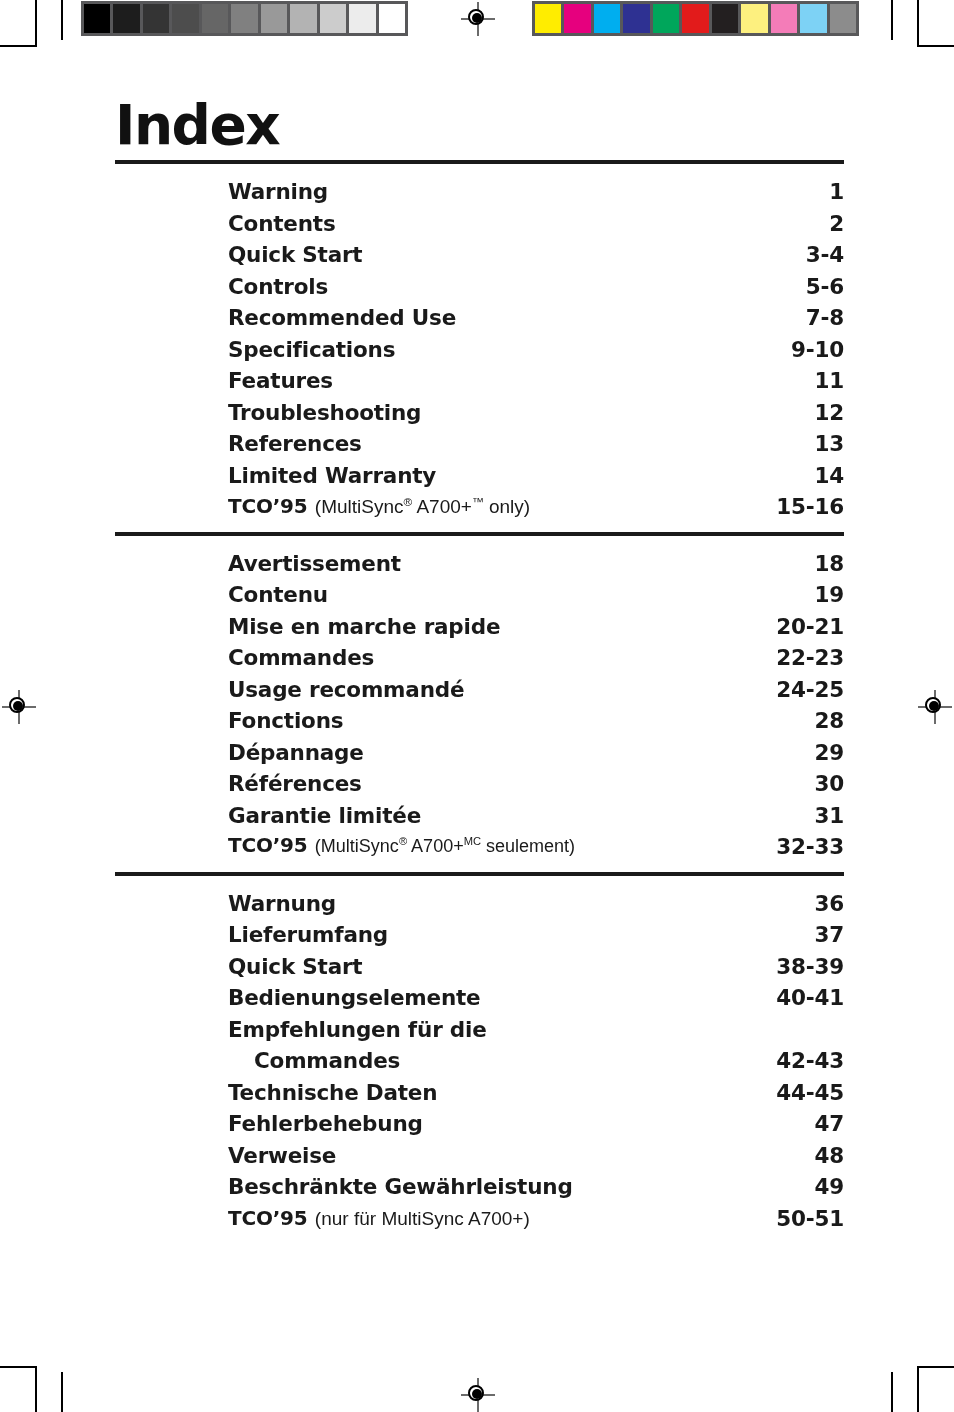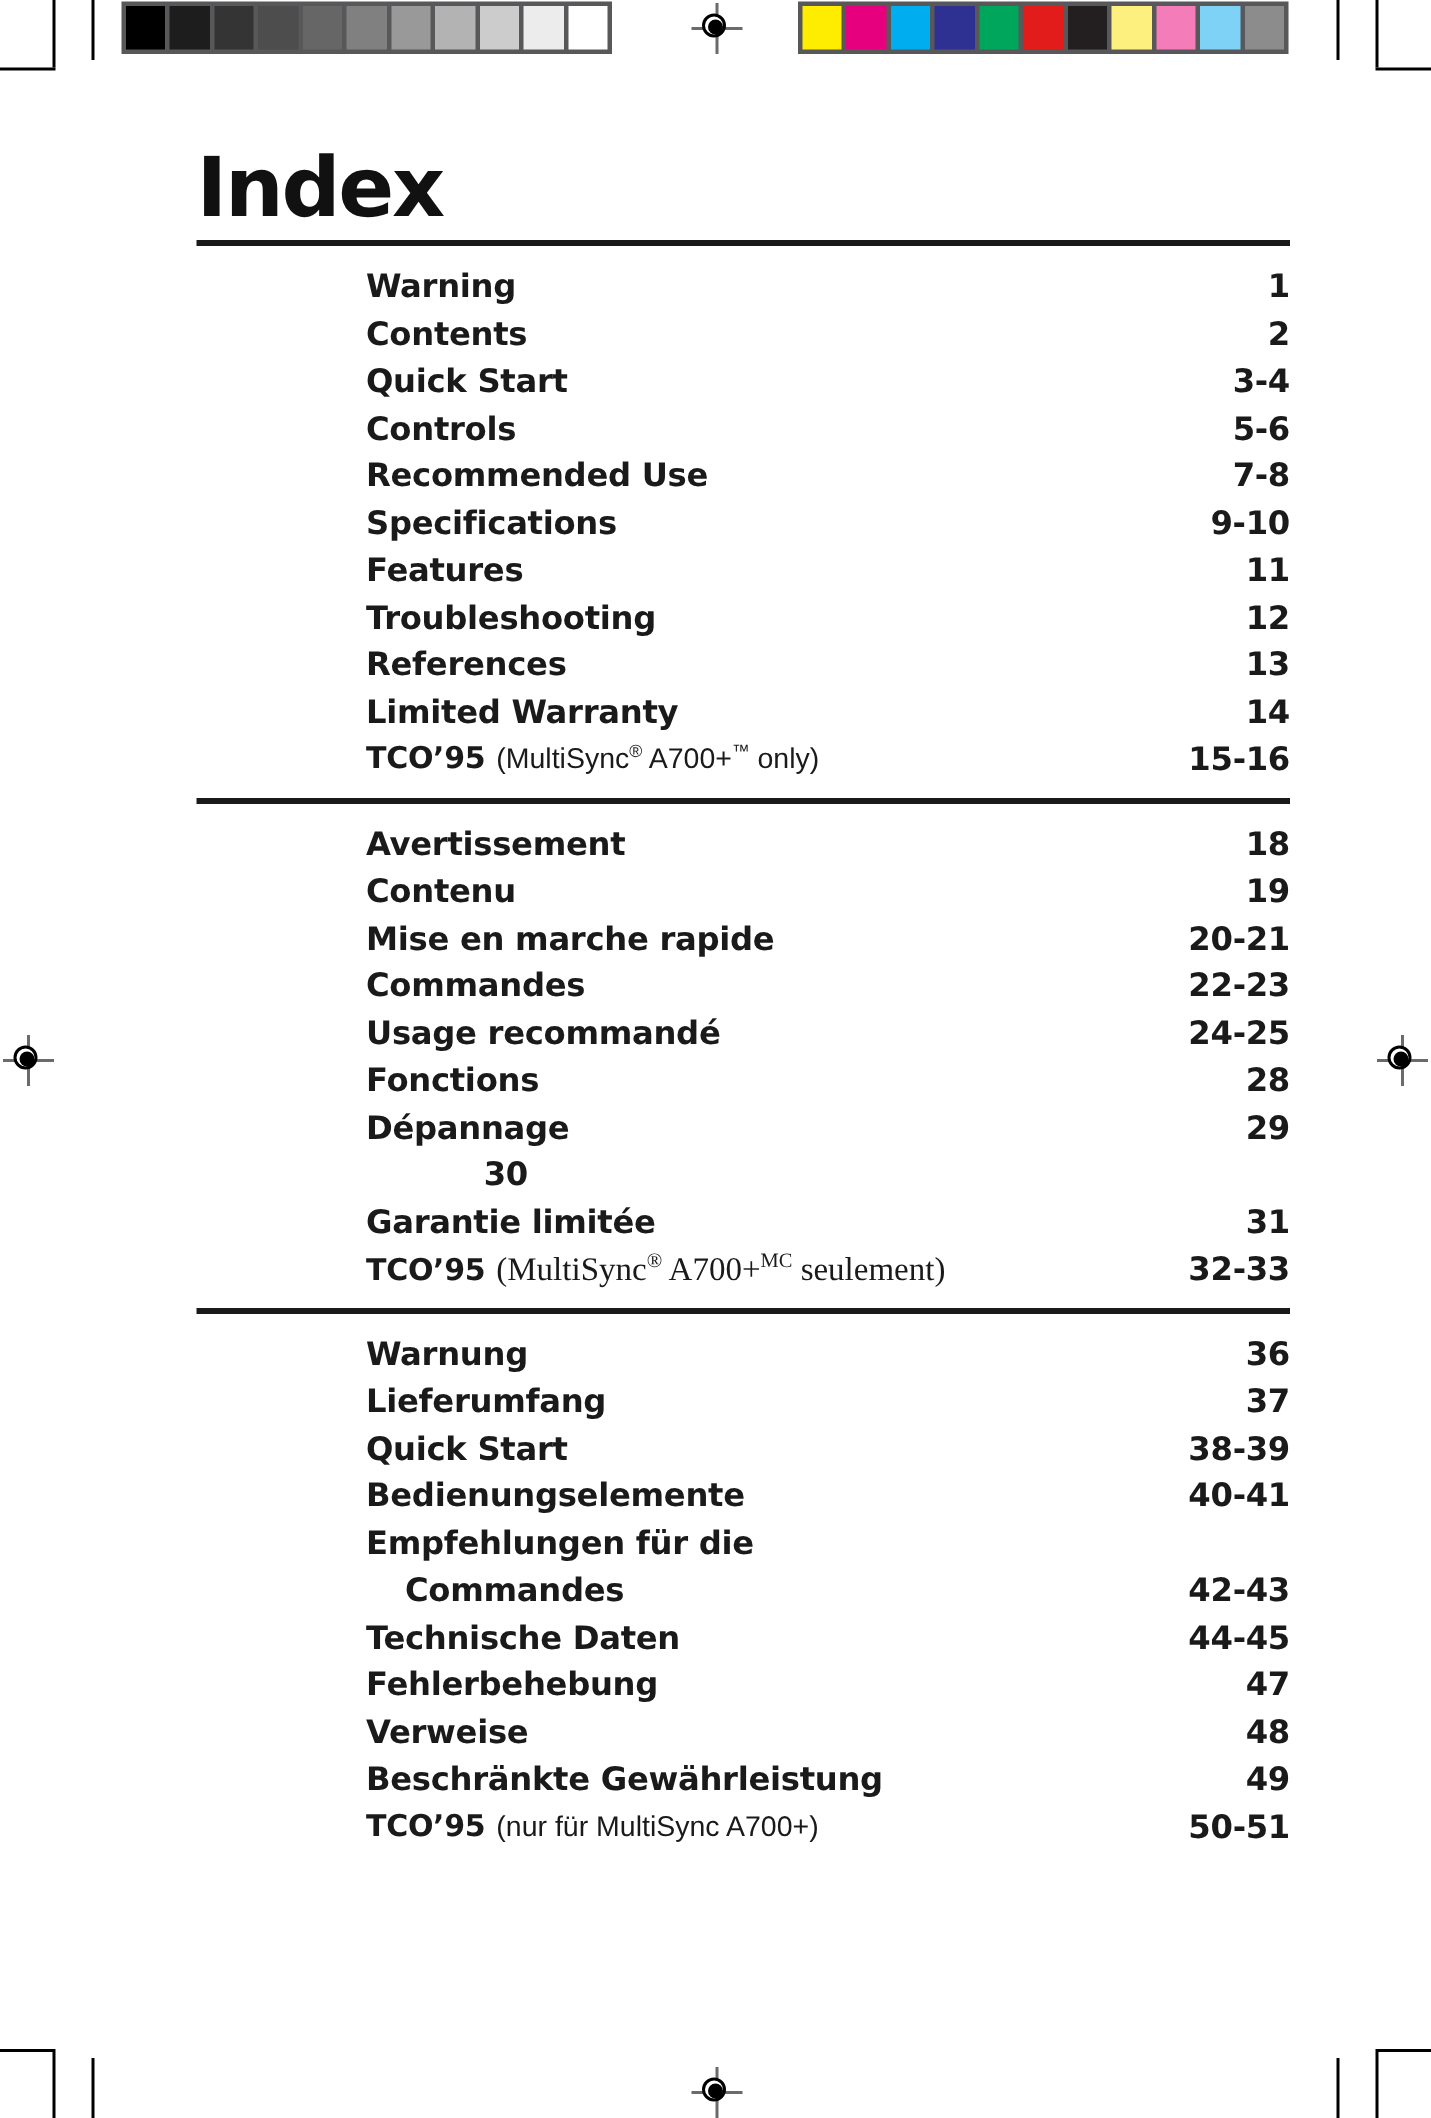--- a/index.html
+++ b/index.html
@@ -62,21 +62,21 @@
   .strip .patch {
     width: 29px;
     height: 100%;
   }
   #gray-strip  { left: 81px;  top: 1px; width: 327px; height: 35px; }
   #color-strip { left: 532px; top: 1px; width: 327px; height: 35px; }
 
   
   .page {
     position: absolute;
-    left: 131px;
+    left: 115px;
     top: 96px;
     width: 729px;
   }
 
   .page-title {
     font-family: "DejaVu Sans", sans-serif;
     font-weight: bold;
     font-size: 55px;
     line-height: 58px;
     letter-spacing: -1.5px;
@@ -131,21 +131,21 @@
     font-weight: bold;
     font-size: 20px;
     letter-spacing: -0.2px;
   }
   .tco-note {
     font-family: "Liberation Sans", sans-serif;
     font-weight: normal;
     font-size: 19px;
     letter-spacing: 0px;
   }
-  .tco-note.small { font-size: 22px; font-family: Liberation Serif, serif; }
+  .tco-note.small { font-size: 18px; }
   .sup {
     font-size: 0.62em;
     vertical-align: super;
     line-height: 0;
   }
 </style>
 </head>
 <body>
 
 <div class="crop-line" style="left:35px; top:0; width:2px; height:45px;"></div>
@@ -290,20 +290,21 @@
         </div>
         <div class="entry">
           <div class="label">Fonctions</div>
           <div class="pages">28</div>
         </div>
         <div class="entry">
           <div class="label">Dépannage</div>
           <div class="pages">29</div>
         </div>
         <div class="entry">
+          <div class="label">Références</div>
           <div class="pages">30</div>
         </div>
         <div class="entry">
           <div class="label">Garantie limitée</div>
           <div class="pages">31</div>
         </div>
         <div class="entry">
           <div class="label"><span class="tco-lead">TCO’95</span> <span class="tco-note small"><span>(MultiSync</span><span class="sup">®</span><span> A700+</span><span class="sup">MC</span><span> seulement)</span></span></div>
           <div class="pages">32-33</div>
         </div>

